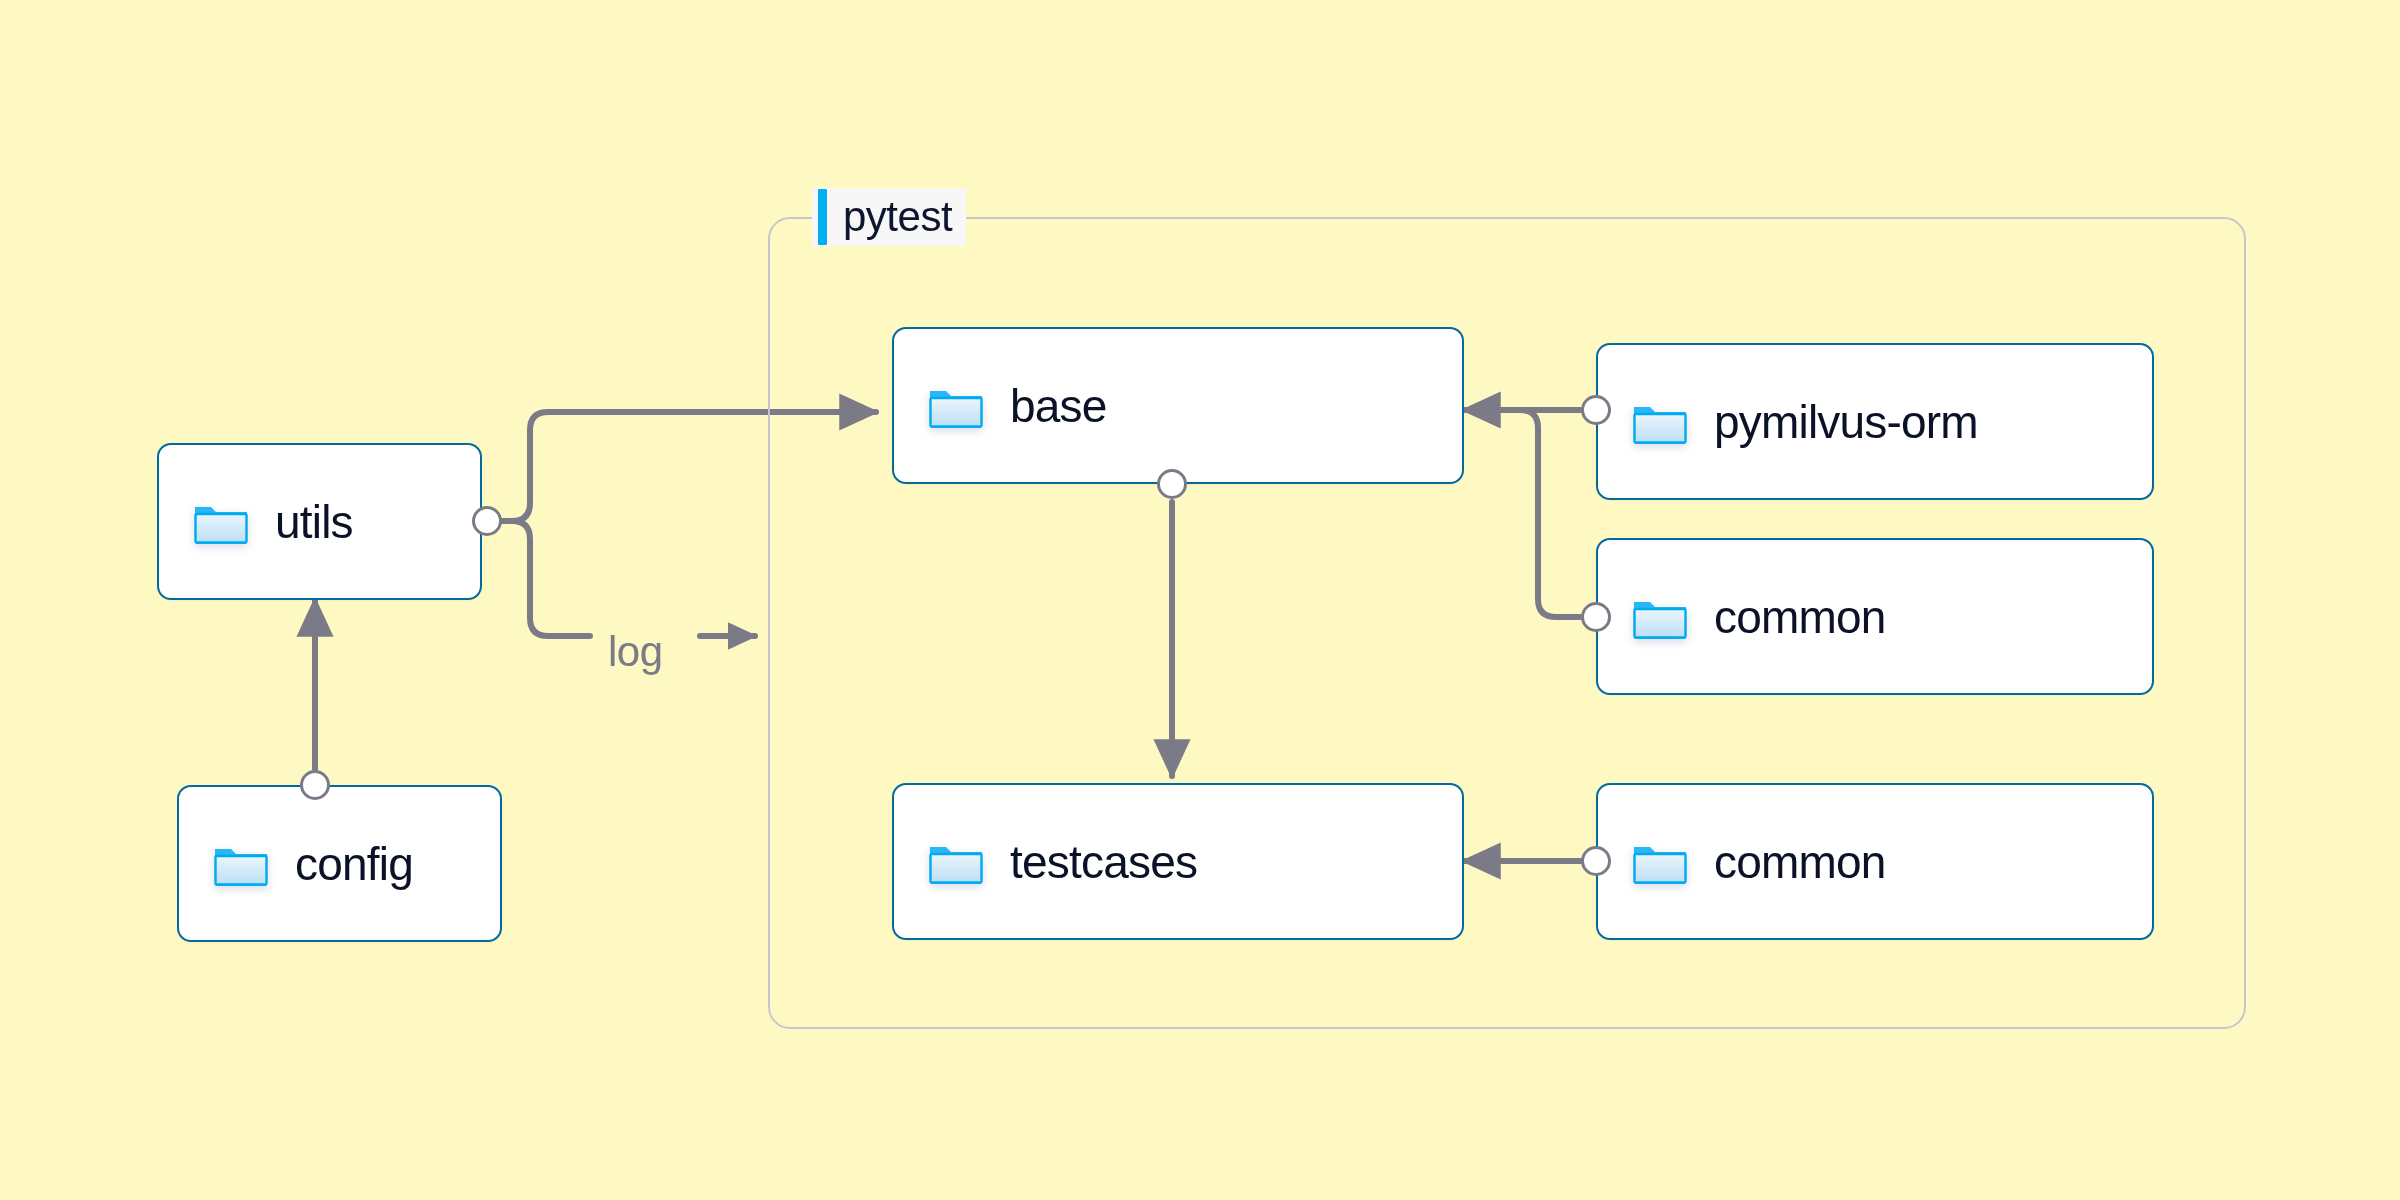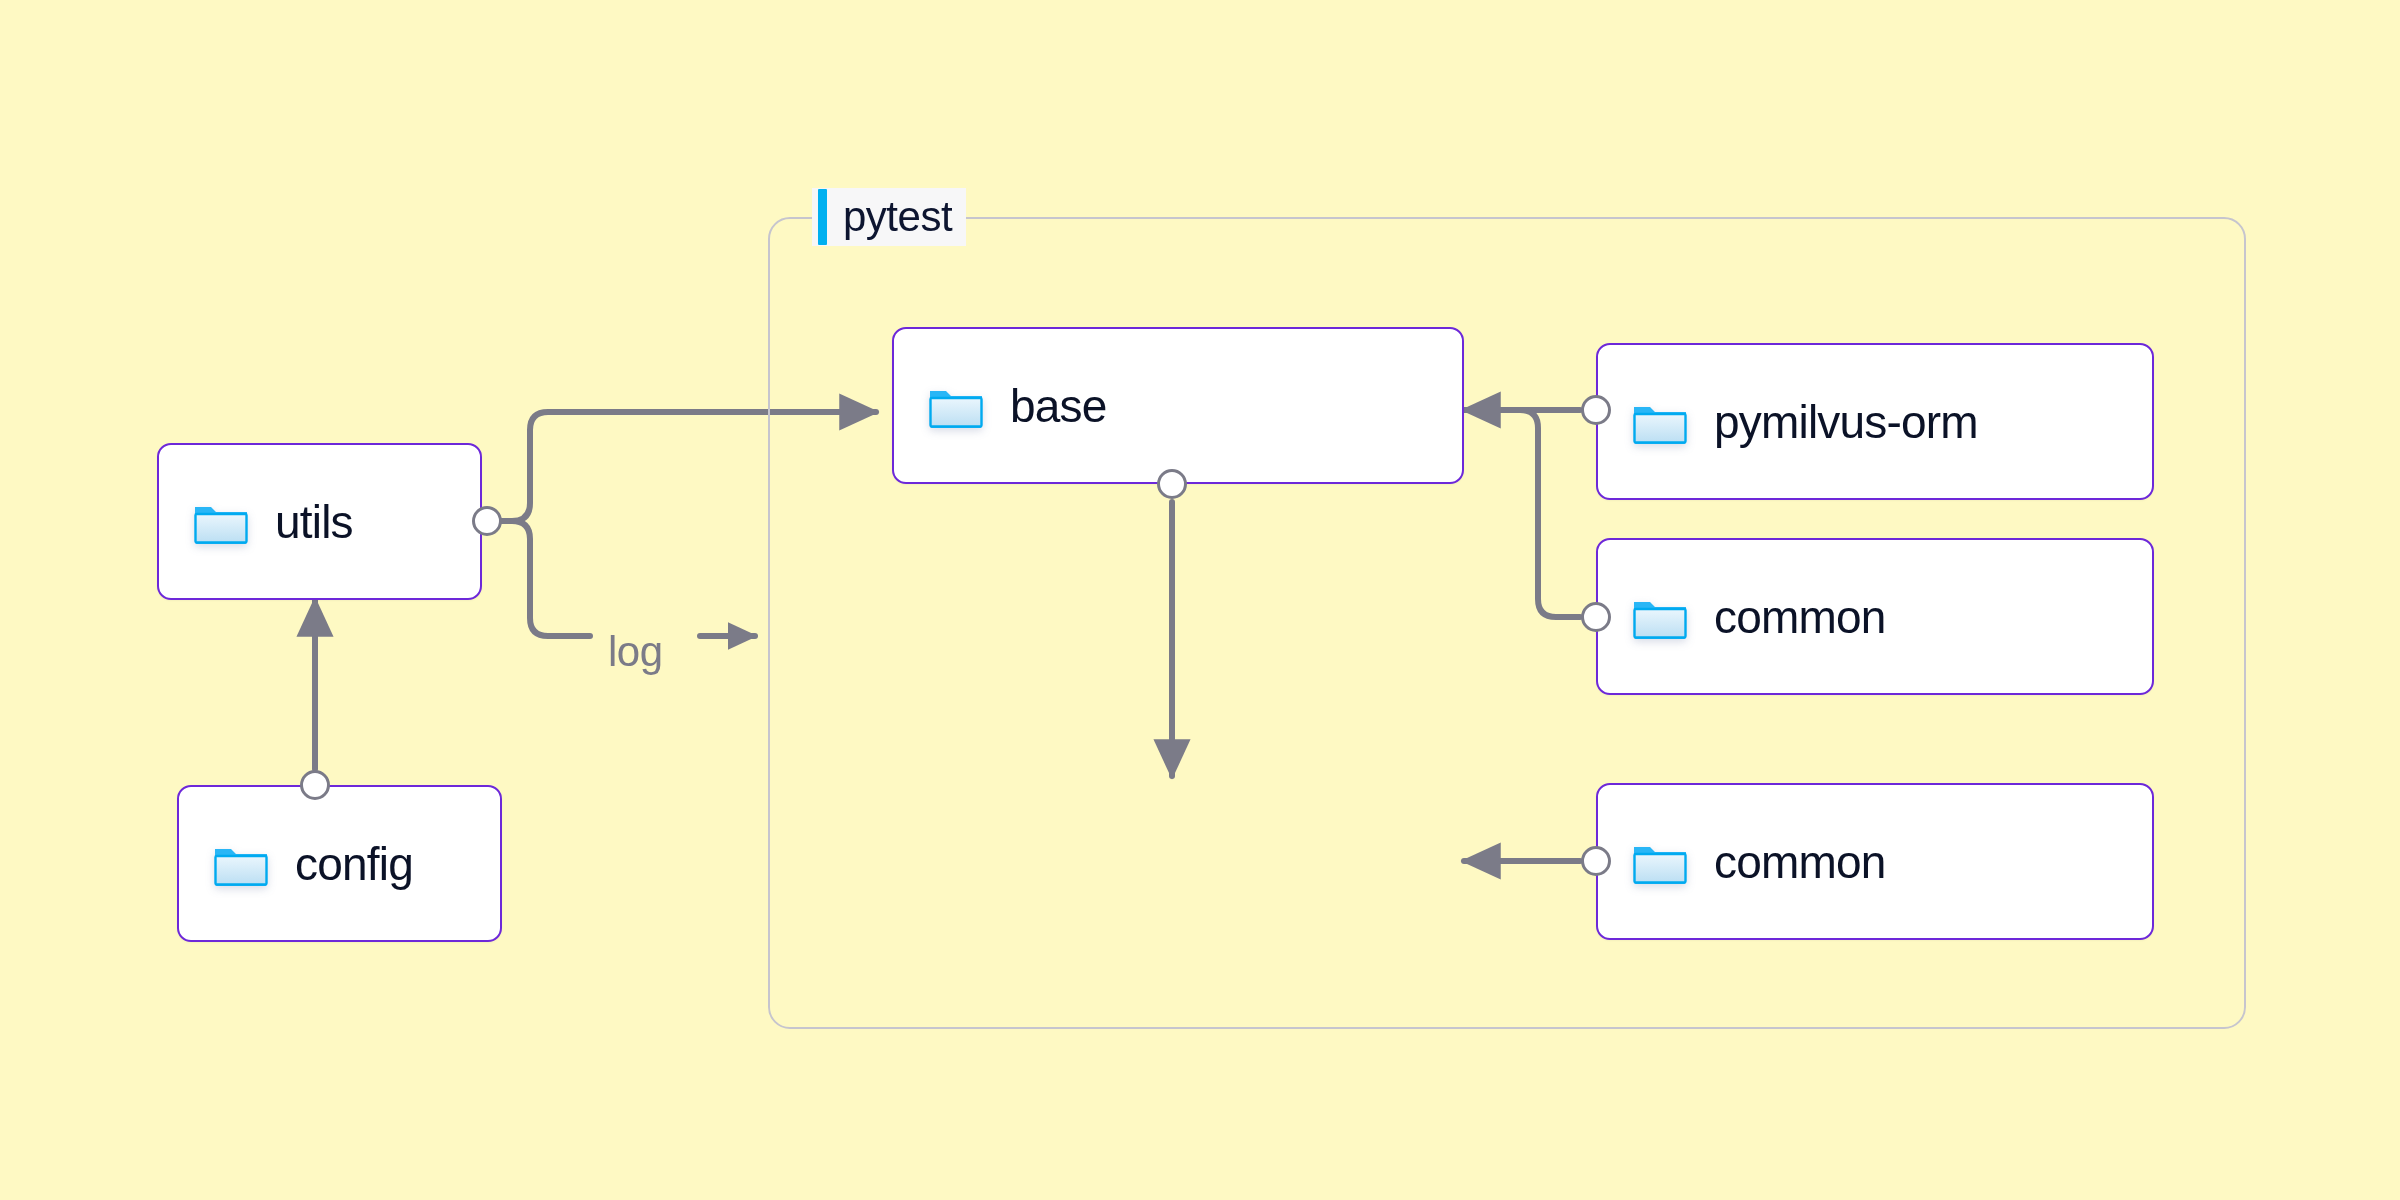--- a/index.html
+++ b/index.html
@@ -46,21 +46,21 @@
     font-size: 42px;
     color: #0d1530;
     letter-spacing: -0.5px;
     white-space: nowrap;
   }
 
   
   .node {
     position: absolute;
     background: #ffffff;
-    border: 2px solid #6d28d9;
+    border: 2px solid #0369a1;
     border-radius: 14px;
     display: flex;
     align-items: center;
     padding-left: 34px;
     gap: 26px;
     box-shadow: 0 1px 2px rgba(20,25,60,0.04);
   }
   .node-label {
     font-size: 46px;
     color: #0b1227;
@@ -164,20 +164,27 @@
 
   <div class="node" style="left:892px; top:327px; width:572px; height:157px;">
     <svg class="folder-icon" viewBox="0 0 56 48">
       <path d="M2 9 h16 l5 5 h31 v30 a2 2 0 0 1 -2 2 H4 a2 2 0 0 1 -2 -2 V9 z" fill="#29b6f6"></path>
       <rect x="2.5" y="16" width="51" height="28.5" rx="1.2" fill="url(#folderFill)" stroke="#00aaf0" stroke-width="2.4"></rect>
     </svg>
     <span class="node-label">base</span>
   </div>
   <span class="port" style="left:1172px; top:484px;"></span>
 
+  <div class="node" style="left:892px; top:783px; width:572px; height:157px;">
+    <svg class="folder-icon" viewBox="0 0 56 48">
+      <path d="M2 9 h16 l5 5 h31 v30 a2 2 0 0 1 -2 2 H4 a2 2 0 0 1 -2 -2 V9 z" fill="#29b6f6"></path>
+      <rect x="2.5" y="16" width="51" height="28.5" rx="1.2" fill="url(#folderFill)" stroke="#00aaf0" stroke-width="2.4"></rect>
+    </svg>
+    <span class="node-label">testcases</span>
+  </div>
 
   <div class="node" style="left:1596px; top:331px; width:558px; height:157px;margin-top:12px;">
     <svg class="folder-icon" viewBox="0 0 56 48">
       <path d="M2 9 h16 l5 5 h31 v30 a2 2 0 0 1 -2 2 H4 a2 2 0 0 1 -2 -2 V9 z" fill="#29b6f6"></path>
       <rect x="2.5" y="16" width="51" height="28.5" rx="1.2" fill="url(#folderFill)" stroke="#00aaf0" stroke-width="2.4"></rect>
     </svg>
     <span class="node-label">pymilvus-orm</span>
   </div>
   <span class="port" style="left:1596px; top:410px;"></span>
 

